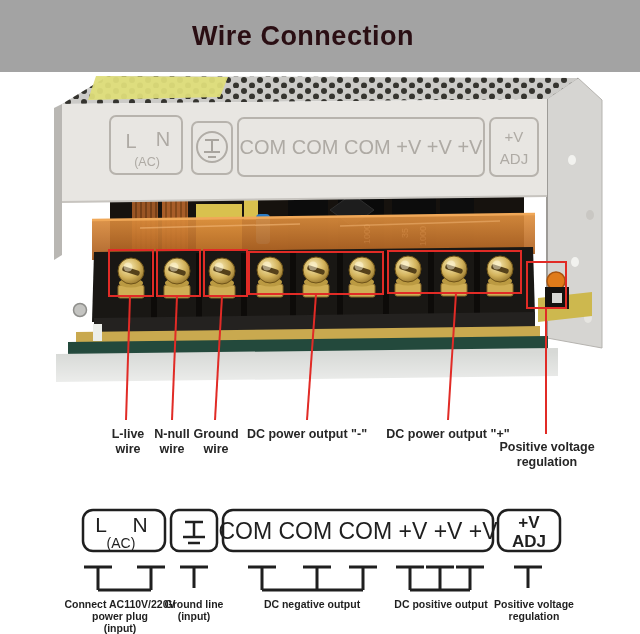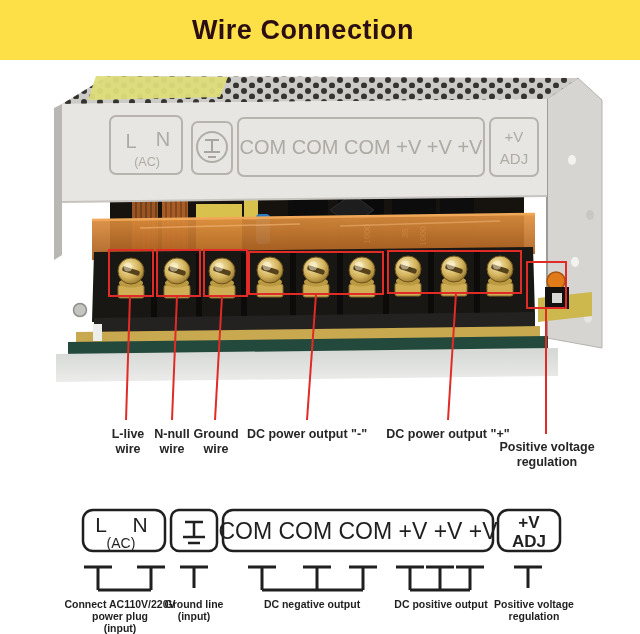--- a/index.html
+++ b/index.html
@@ -1,21 +1,21 @@
 <!DOCTYPE html>
 <html><head>
 <meta charset="utf-8">
 <style>
   html,body{margin:0;padding:0;}
   body{
     width:640px;height:634px;background:#ffffff;position:relative;overflow:hidden;
     font-family:"Liberation Sans",sans-serif;
   }
   .banner{
-    position:absolute;left:0;top:0;width:640px;height:60px;background:#fde047;
+    position:absolute;left:0;top:0;width:640px;height:72px;background:#a3a3a3;
     display:flex;align-items:center;justify-content:center;
   }
   .banner h1{
     margin:0;padding:0 34px 0 0;font-size:27px;font-weight:700;color:#2a0e13;
     letter-spacing:0.5px;
   }
   svg{position:absolute;left:0;display:block;}
   #photo-svg{top:72px;}
   #diagram-svg{top:498px;}
   svg text{font-family:"Liberation Sans",sans-serif;}

